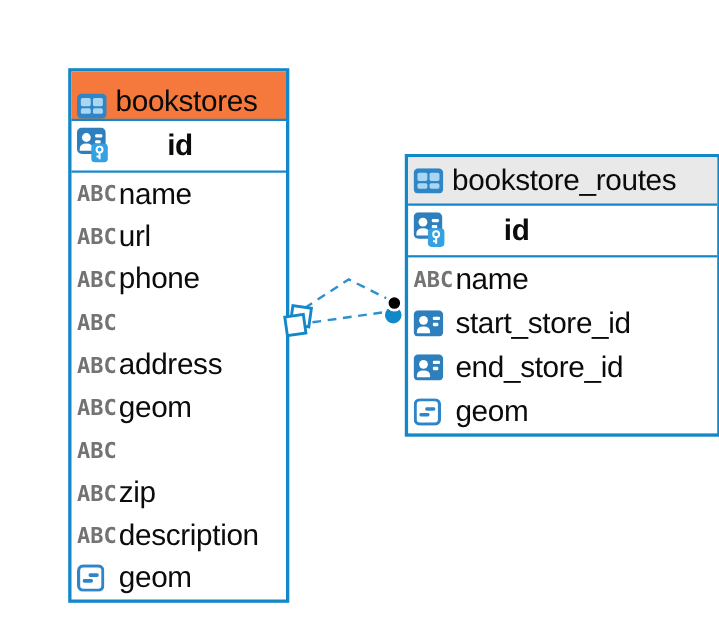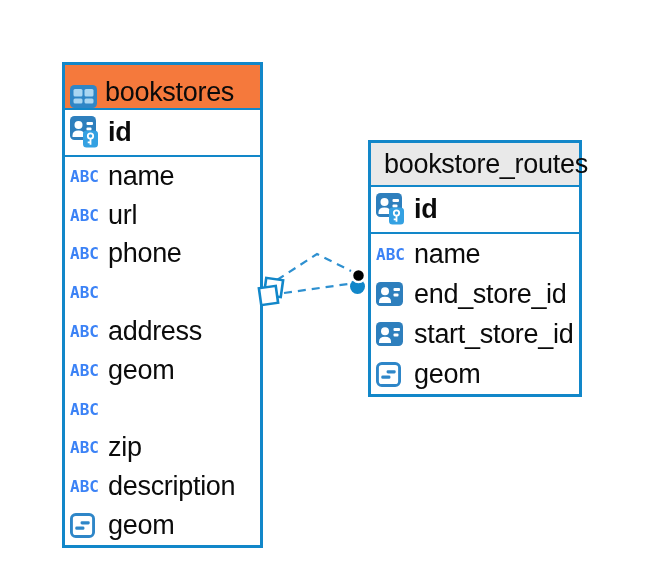--- a/index.html
+++ b/index.html
@@ -5,21 +5,21 @@
   html,body{margin:0;padding:0;}
   body{
     width:654px;height:570px;position:relative;overflow:hidden;
     background:#ffffff;font-family:"Liberation Sans", sans-serif;
   }
   .table-node{
     position:absolute;background:#fff;box-sizing:border-box;
     border:3px solid #1287C9;z-index:1;
   }
   #table-bookstores{left:62px;top:62px;width:201px;height:486px;}
-  #table-bookstore-routes{left:368px;top:140px;width:214px;height:257px;}
+  #table-bookstore-routes{left:368px;top:140px;width:287px;height:257px;}
   .thead{
     display:flex;align-items:center;padding:0 5px;
     border-bottom:2px solid #1287C9;box-sizing:border-box;
   }
   #table-bookstores .thead{height:45px;background:#F5793C;align-items:flex-end;}
   #table-bookstore-routes .thead{height:44px;background:#E9E9E9;}
   .thead .title{
     font-size:27px;color:#0b0b0b;margin-left:8px;white-space:nowrap;
     letter-spacing:-0.3px;
   }
@@ -30,24 +30,24 @@
   .row{display:flex;align-items:center;padding-left:5px;box-sizing:border-box;}
   #table-bookstores .row{height:38.8px;}
   #table-bookstore-routes .row{height:40px;}
   .icell{
     width:38px;flex:0 0 38px;display:flex;align-items:center;
   }
   .lbl{
     font-size:27px;color:#0b0b0b;line-height:1;white-space:nowrap;
     letter-spacing:-0.3px;
   }
-  .pk-lbl{font-weight:bold;}
+  .pk-lbl{font-weight:bold;margin-left:44px;}
   .abc{
     font-family:"DejaVu Sans Mono", monospace;font-weight:bold;
-    font-size:16px;color:#3b82f6;letter-spacing:0px;
+    font-size:20px;color:#737373;letter-spacing:0px;
   }
   .ic-table{width:27px;height:23px;display:block;}
   .ic-badge{width:27px;height:24px;display:block;}
   .ic-pk{width:30px;height:33px;display:block;}
   .ic-geom{width:25px;height:25px;display:block;}
   #relation-overlay{
     position:absolute;left:0;top:0;z-index:5;pointer-events:none;
   }
   .dash{stroke:#2E90D0;stroke-width:2.2;stroke-dasharray:8 6;fill:none;}
   .sq{fill:#ffffff;stroke:#1287C9;stroke-width:2.6;}
@@ -187,29 +187,29 @@
         <span class="abc">ABC</span>
       </span>
     <span class="lbl">name</span>
   </div>
   <div class="row">
     <span class="icell">
         <svg class="ic-badge">
           <use href="#i-badge"></use>
         </svg>
       </span>
-    <span class="lbl">end_store_id</span>
+    <span class="lbl">start_store_id</span>
   </div>
   <div class="row">
     <span class="icell">
         <svg class="ic-badge">
           <use href="#i-badge"></use>
         </svg>
       </span>
-    <span class="lbl">start_store_id</span>
+    <span class="lbl">end_store_id</span>
   </div>
   <div class="row">
     <span class="icell">
         <svg class="ic-geom">
           <use href="#i-geom"></use>
         </svg>
       </span>
     <span class="lbl">geom</span>
   </div>
 </div>

